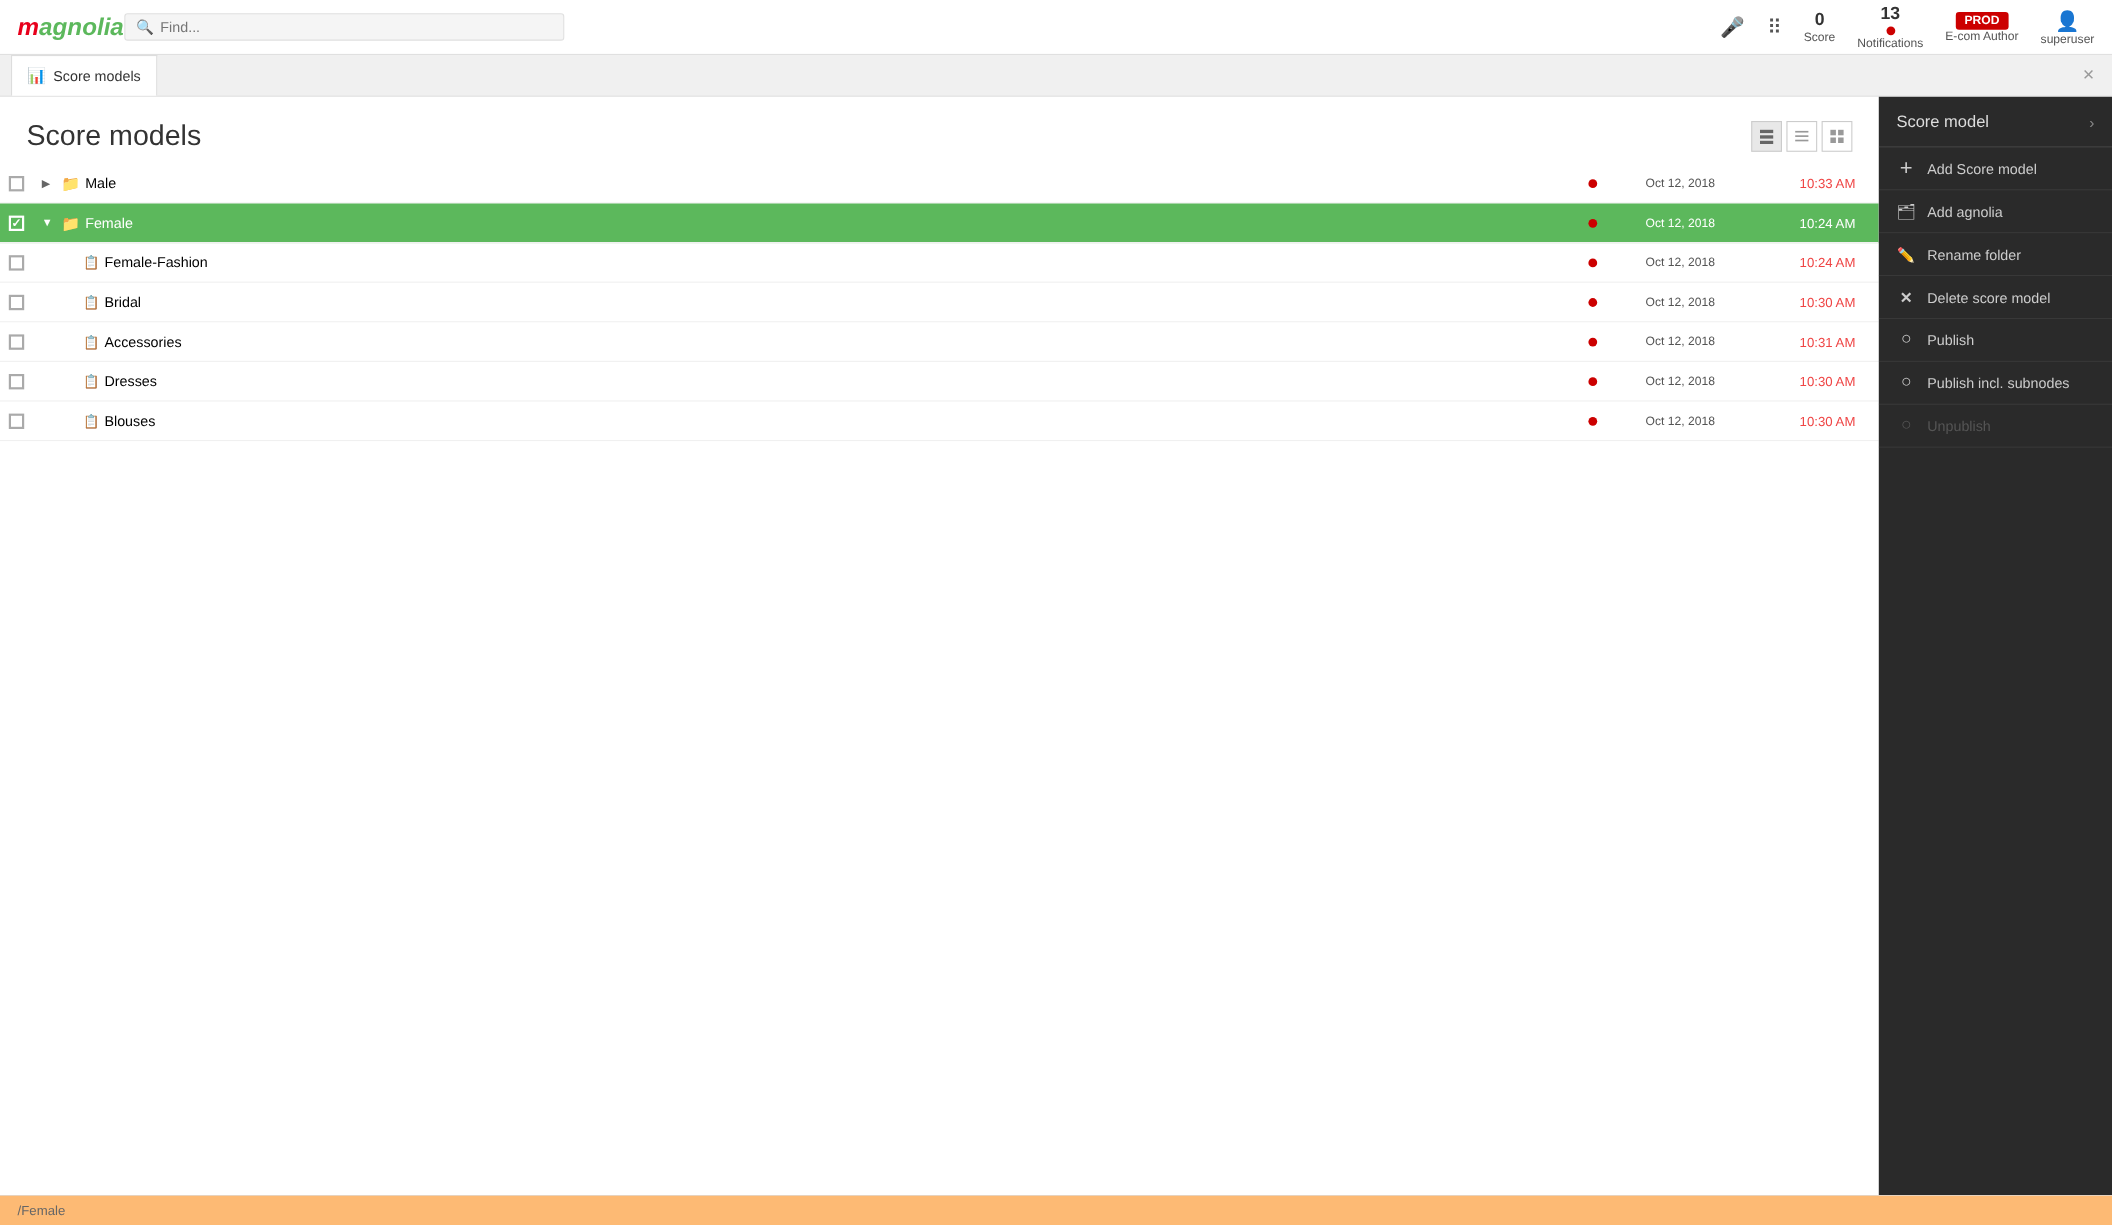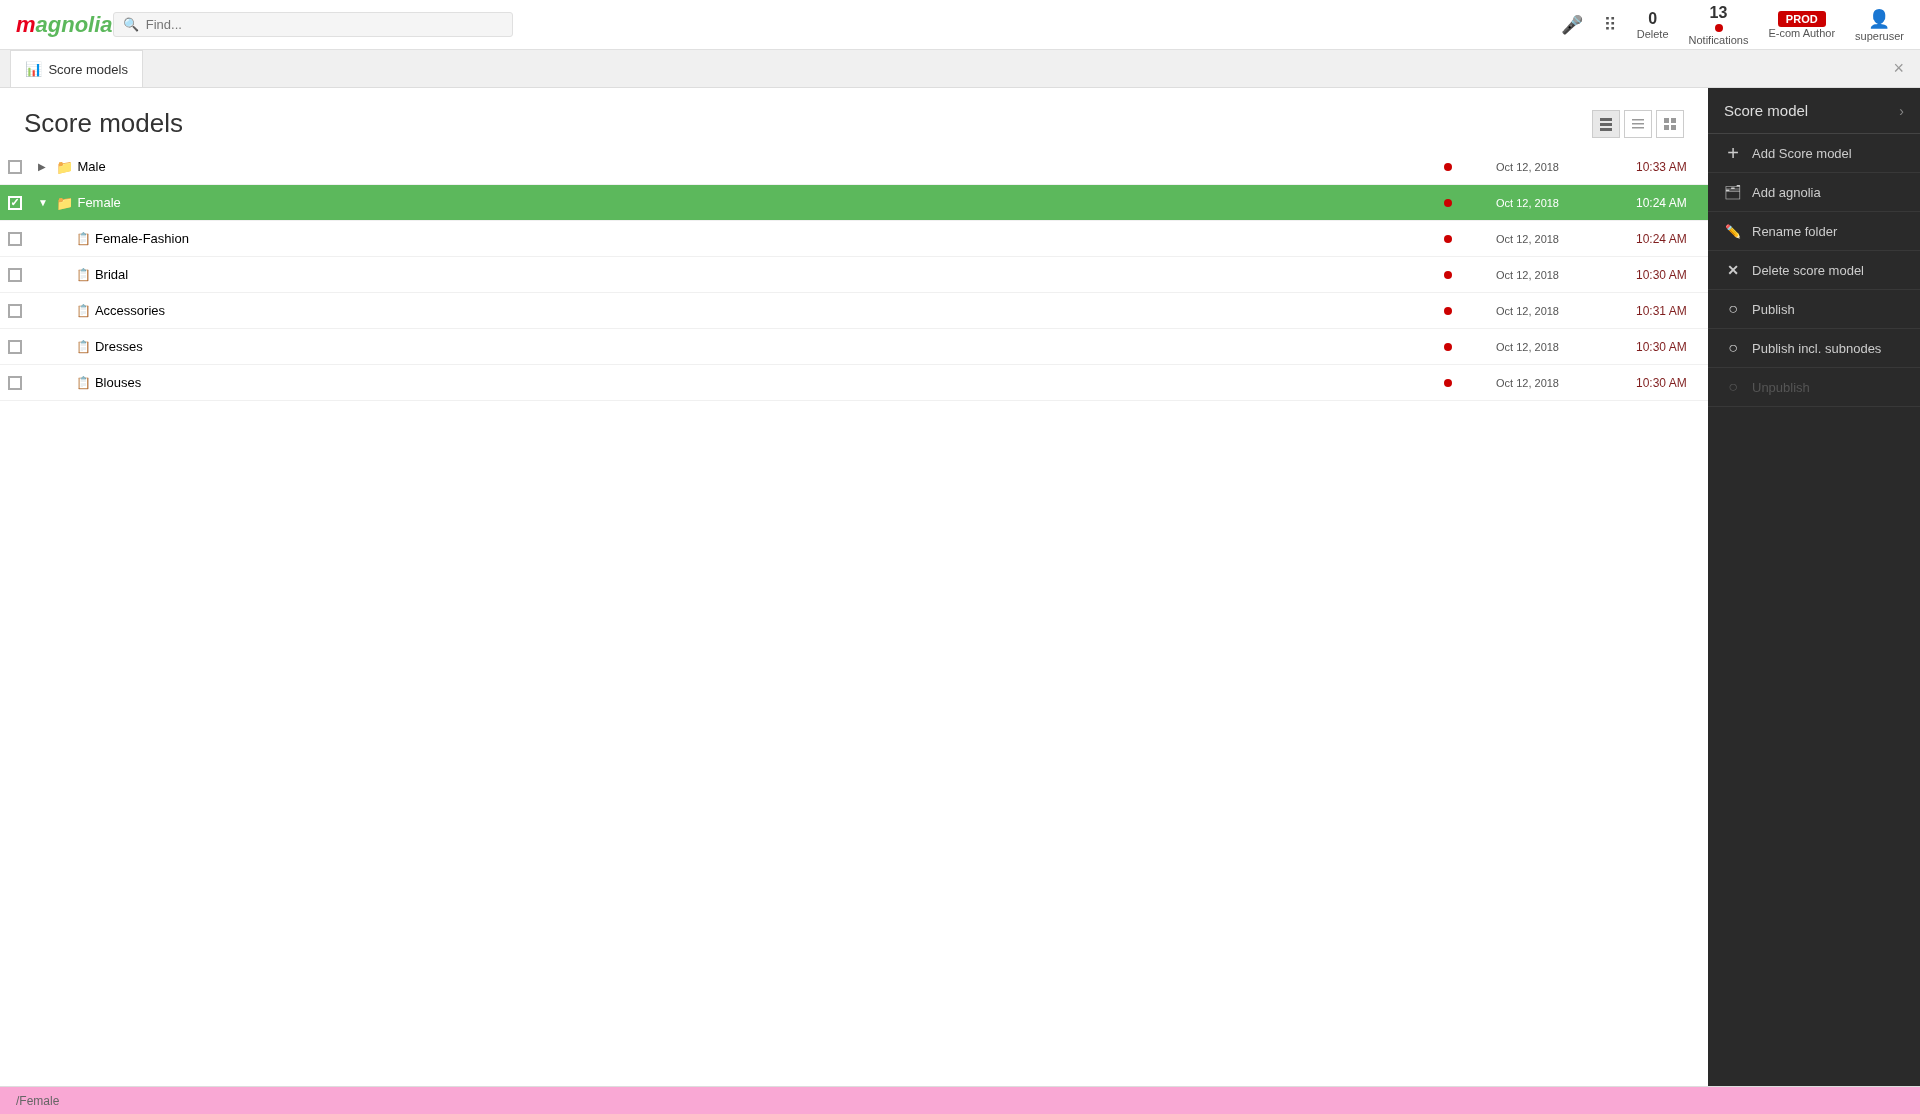--- a/index.html
+++ b/index.html
@@ -79,21 +79,21 @@
     .row-name { display: flex; align-items: center; gap: 4px; padding: 0 8px; }
     .expand-arrow { width: 14px; color: #666; font-size: 10px; }
     .folder-icon { color: #ccc; font-size: 14px; }
     .doc-icon { color: #999; font-size: 12px; }
     .selected .folder-icon, .selected .doc-icon, .selected .expand-arrow { color: #fff; }
 
     .row-status { display: flex; align-items: center; justify-content: center; }
     .status-dot { width: 8px; height: 8px; border-radius: 50%; background: #cc0000; }
 
     .row-date { padding: 0 8px; font-size: 11px; color: #555; }
-    .row-time { padding: 0 8px; font-size: 12px; color: #7f1d1d; }
+    .row-time { padding: 0 8px; font-size: 12px; color: #ef4444; }
     .selected .row-date, .selected .row-time, .selected .row-name { color: #fff; }
 
     
     .action-panel {
       width: 212px; background: #2a2a2a; color: #ccc;
       display: flex; flex-direction: column; overflow-y: auto;
     }
     .panel-header {
       display: flex; align-items: center; justify-content: space-between;
       padding: 14px 16px; border-bottom: 1px solid #444;
@@ -105,21 +105,21 @@
       display: flex; align-items: center; gap: 10px;
       padding: 10px 16px; cursor: pointer; border-bottom: 1px solid #383838;
       color: #ccc; font-size: 13px;
     }
     .action-item.disabled { color: #555; cursor: default; }
     .action-icon { width: 18px; height: 18px; display: flex; align-items: center; justify-content: center; flex-shrink: 0; font-size: 14px; }
 
     
     .statusbar {
       position: fixed; bottom: 0; left: 0; right: 0;
-      background: #f9a8d4; border-top: 1px solid #ddd;
+      background: #fdba74; border-top: 1px solid #ddd;
       height: 28px; display: flex; align-items: center; padding: 0 16px;
       font-size: 12px; color: #666;
     }
 
     .notifications-badge {
       display: flex; align-items: center; gap: 2px;
     }
     .notif-dot { width: 8px; height: 8px; border-radius: 50%; background: #cc0000; display: inline-block; margin-left: 2px; }
   </style>
 </head>
@@ -131,21 +131,21 @@
   </div>
   <div class="search-bar">
     <span style="color:#aaa;">🔍</span>
     <input type="text" placeholder="Find..." style="">
   </div>
   <div class="nav-right">
     <span class="nav-icon">🎤</span>
     <span class="nav-icon">⠿</span>
     <div class="nav-item">
       <span class="count">0</span>
-      <span>Delete</span>
+      <span>Score</span>
     </div>
     <div class="nav-item notifications-badge">
       <span class="count">13</span>
         <span class="notif-dot"></span>
       <span>Notifications</span>
     </div>
     <div class="nav-item">
       <span class="prod-badge">PROD</span>
       <span>E-com Author</span>
     </div>

